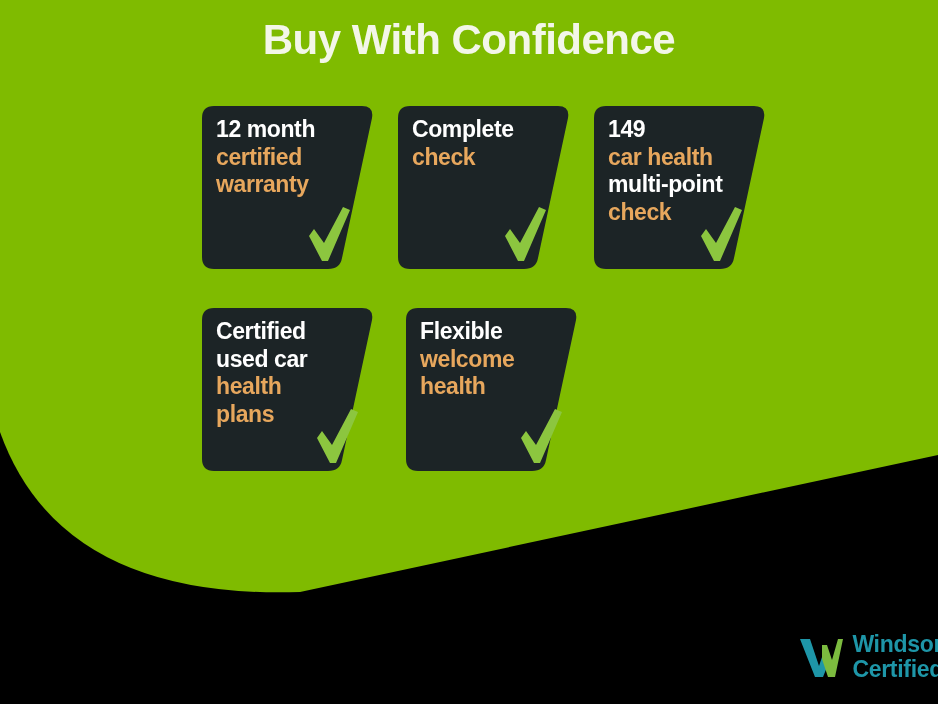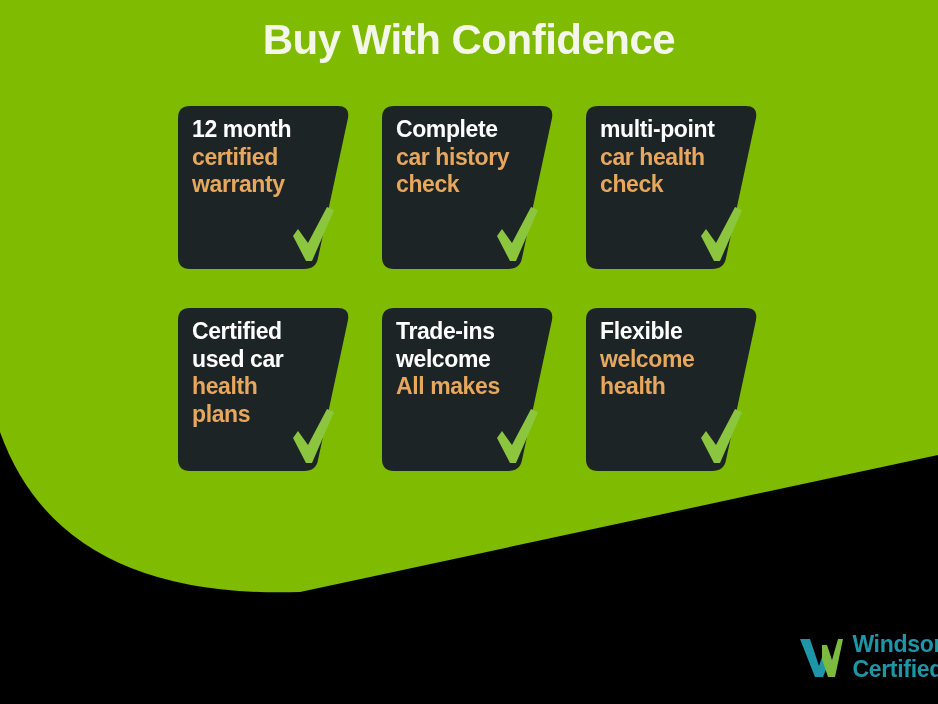--- a/index.html
+++ b/index.html
@@ -49,20 +49,21 @@
   #card-grid {
     position: absolute;
     left: 178px;
     top: 106px;
     width: 580px;
     z-index: 4;
   }
   .card-row {
     display: flex;
     flex-direction: row;
+    margin-left: 24px;
   }
   .card-row.row-1 { margin-bottom: 39px; }
 
   .card {
     position: relative;
     width: 172px;
     height: 163px;
     margin-right: 32px;
   }
   .card:last-child { margin-right: 0; }
@@ -150,35 +151,35 @@
           <path d="M3,31 L8,24 L18,38 L37,2 L44,5 L22,56 L16,56 Z" fill="#8cc63f"></path>
         </svg>
       </div>
 
       <div class="card">
         <svg class="card-shape" viewBox="0 0 172 163" preserveAspectRatio="none" aria-hidden="true">
           <path d="M12,0 L160,0 Q172,0 170,12 L140,152 Q138,163 126,163 L12,163 Q0,163 0,151 L0,12 Q0,0 12,0 Z" fill="#1c2426"></path>
         </svg>
         <div class="card-text">
           <span class="ln white">Complete</span>
-          <span class="ln accent">car history</span>
           <span class="ln accent">check</span>
         </div>
         <svg class="check-icon" viewBox="0 0 46 58" aria-hidden="true">
           <path d="M3,31 L8,24 L18,38 L37,2 L44,5 L22,56 L16,56 Z" fill="#8cc63f"></path>
         </svg>
       </div>
 
       <div class="card">
         <svg class="card-shape" viewBox="0 0 172 163" preserveAspectRatio="none" aria-hidden="true">
           <path d="M12,0 L160,0 Q172,0 170,12 L140,152 Q138,163 126,163 L12,163 Q0,163 0,151 L0,12 Q0,0 12,0 Z" fill="#1c2426"></path>
         </svg>
         <div class="card-text">
+          <span class="ln white">149</span>
+          <span class="ln accent">car health</span>
           <span class="ln white">multi-point</span>
-          <span class="ln accent">car health</span>
           <span class="ln accent">check</span>
         </div>
         <svg class="check-icon" viewBox="0 0 46 58" aria-hidden="true">
           <path d="M3,31 L8,24 L18,38 L37,2 L44,5 L22,56 L16,56 Z" fill="#8cc63f"></path>
         </svg>
       </div>
 
     </div>
 
     <div class="card-row row-2">
@@ -191,33 +192,20 @@
           <span class="ln white">Certified</span>
           <span class="ln white">used car</span>
           <span class="ln accent">health</span>
           <span class="ln accent">plans</span>
         </div>
         <svg class="check-icon" viewBox="0 0 46 58" aria-hidden="true">
           <path d="M3,31 L8,24 L18,38 L37,2 L44,5 L22,56 L16,56 Z" fill="#8cc63f"></path>
         </svg>
       </div>
 
-      <div class="card">
-        <svg class="card-shape" viewBox="0 0 172 163" preserveAspectRatio="none" aria-hidden="true">
-          <path d="M12,0 L160,0 Q172,0 170,12 L140,152 Q138,163 126,163 L12,163 Q0,163 0,151 L0,12 Q0,0 12,0 Z" fill="#1c2426"></path>
-        </svg>
-        <div class="card-text">
-          <span class="ln white">Trade-ins</span>
-          <span class="ln white">welcome</span>
-          <span class="ln accent">All makes</span>
-        </div>
-        <svg class="check-icon" viewBox="0 0 46 58" aria-hidden="true">
-          <path d="M3,31 L8,24 L18,38 L37,2 L44,5 L22,56 L16,56 Z" fill="#8cc63f"></path>
-        </svg>
-      </div>
 
       <div class="card">
         <svg class="card-shape" viewBox="0 0 172 163" preserveAspectRatio="none" aria-hidden="true">
           <path d="M12,0 L160,0 Q172,0 170,12 L140,152 Q138,163 126,163 L12,163 Q0,163 0,151 L0,12 Q0,0 12,0 Z" fill="#1c2426"></path>
         </svg>
         <div class="card-text">
           <span class="ln white">Flexible</span>
           <span class="ln accent">welcome</span>
           <span class="ln accent">health</span>
         </div>

